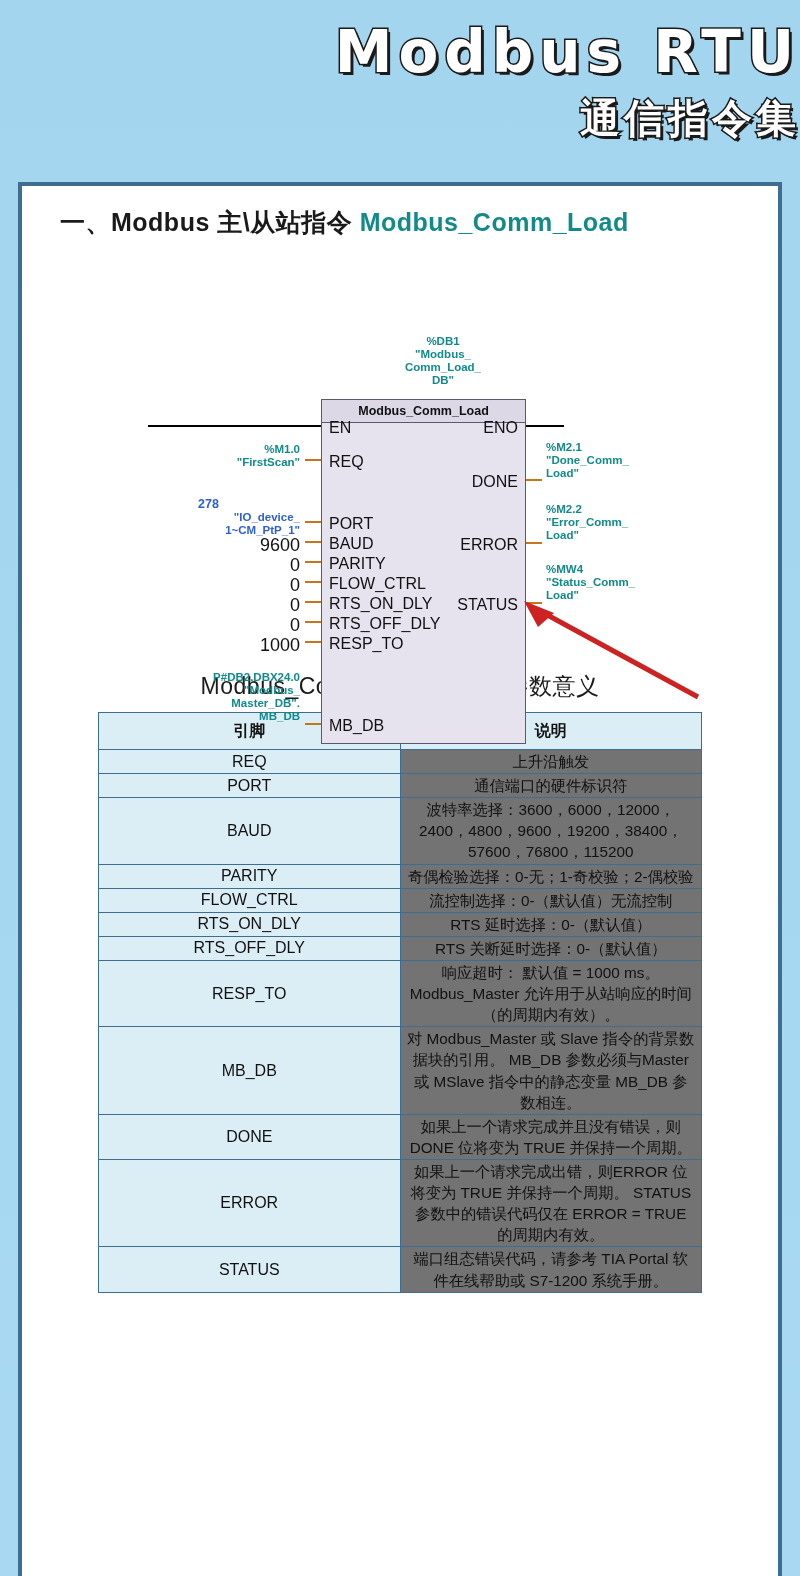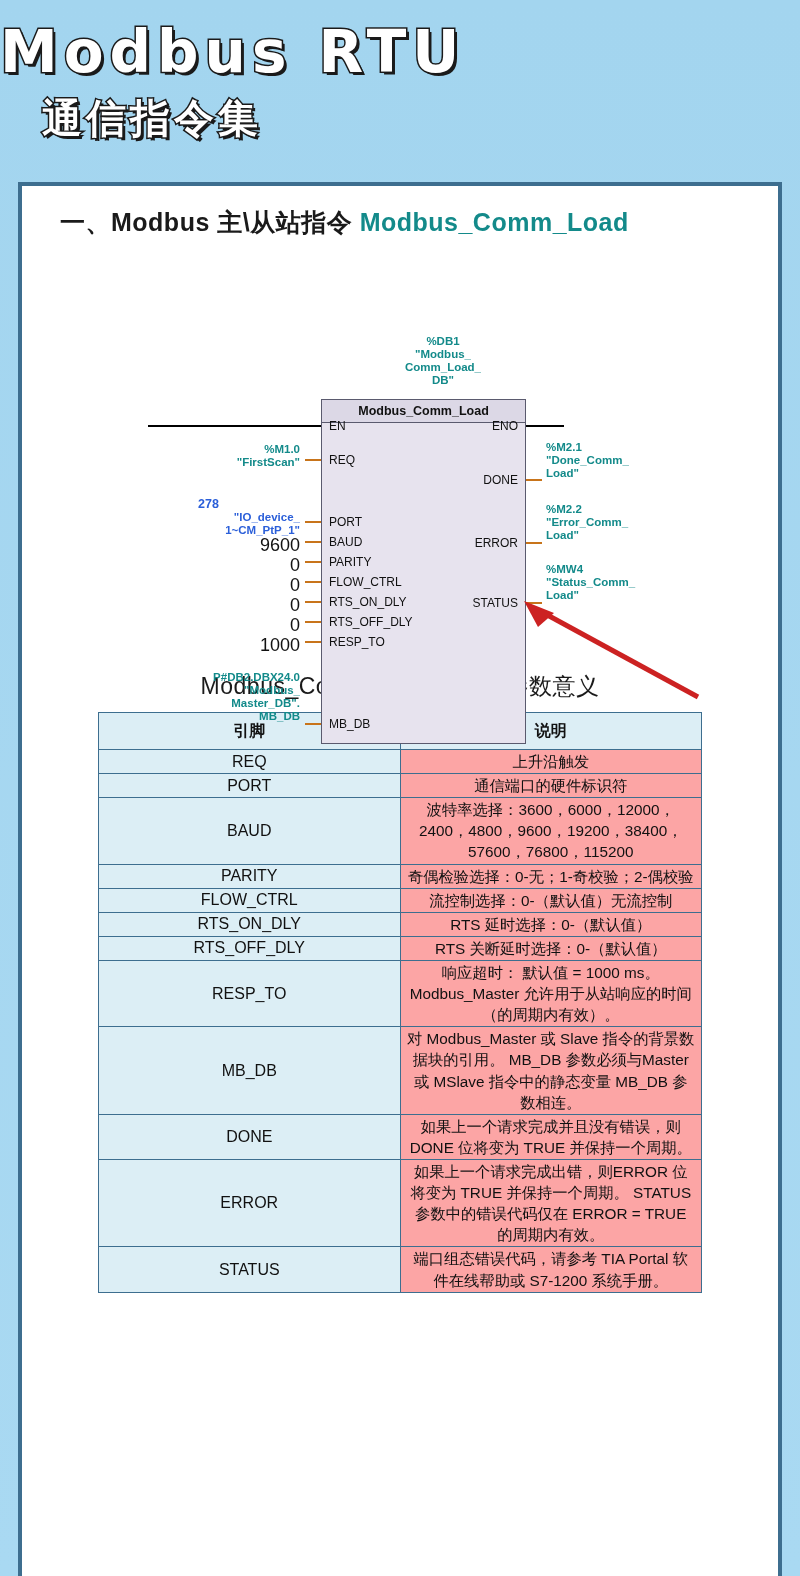--- a/index.html
+++ b/index.html
@@ -17,21 +17,21 @@
     position: relative;
     width: 800px;
     height: 1576px;
     background: linear-gradient(180deg, #a3d5ef 0%, #a9d9f2 100%);
     box-sizing: border-box;
   }
 
   
   .title-block {
     padding-top: 22px;
-    text-align: left;
+    text-align: right;
   }
   .title-main {
     font-family: "DejaVu Sans", sans-serif;
     font-size: 58px;
     font-weight: bold;
     letter-spacing: 6px;
     color: #ffffff;
     -webkit-text-stroke: 3px #1a1a1a;
     paint-order: stroke fill;
     text-shadow: 3px 3px 0 #1a1a1a;
@@ -109,21 +109,21 @@
     background: #dcd8e6;
     border-bottom: 1.5px solid #5a5a6e;
     text-align: center;
     font-size: 12.5px;
     font-weight: bold;
     color: #111;
     line-height: 22px;
   }
   .pin {
     position: absolute;
-    font-size: 12px;
+    font-size: 16px;
     color: #111;
   }
   .pin-l { left: 291px; }
   .wire {
     position: absolute;
     background: #000;
     height: 2px;
   }
   .wire-o {
     position: absolute;
@@ -180,21 +180,21 @@
     font-size: 16px;
     font-weight: bold;
     height: 34px;
   }
   table.params td.pin-col {
     background: #dceef5;
     font-size: 16px;
     width: 160px;
   }
   table.params td.desc-col {
-    background: #fca5a5;
+    background: #737373;
     font-size: 15.3px;
     line-height: 1.38;
     text-align: center;
   }
 </style>
 </head>
 <body>
 
 <div class="page">
 

